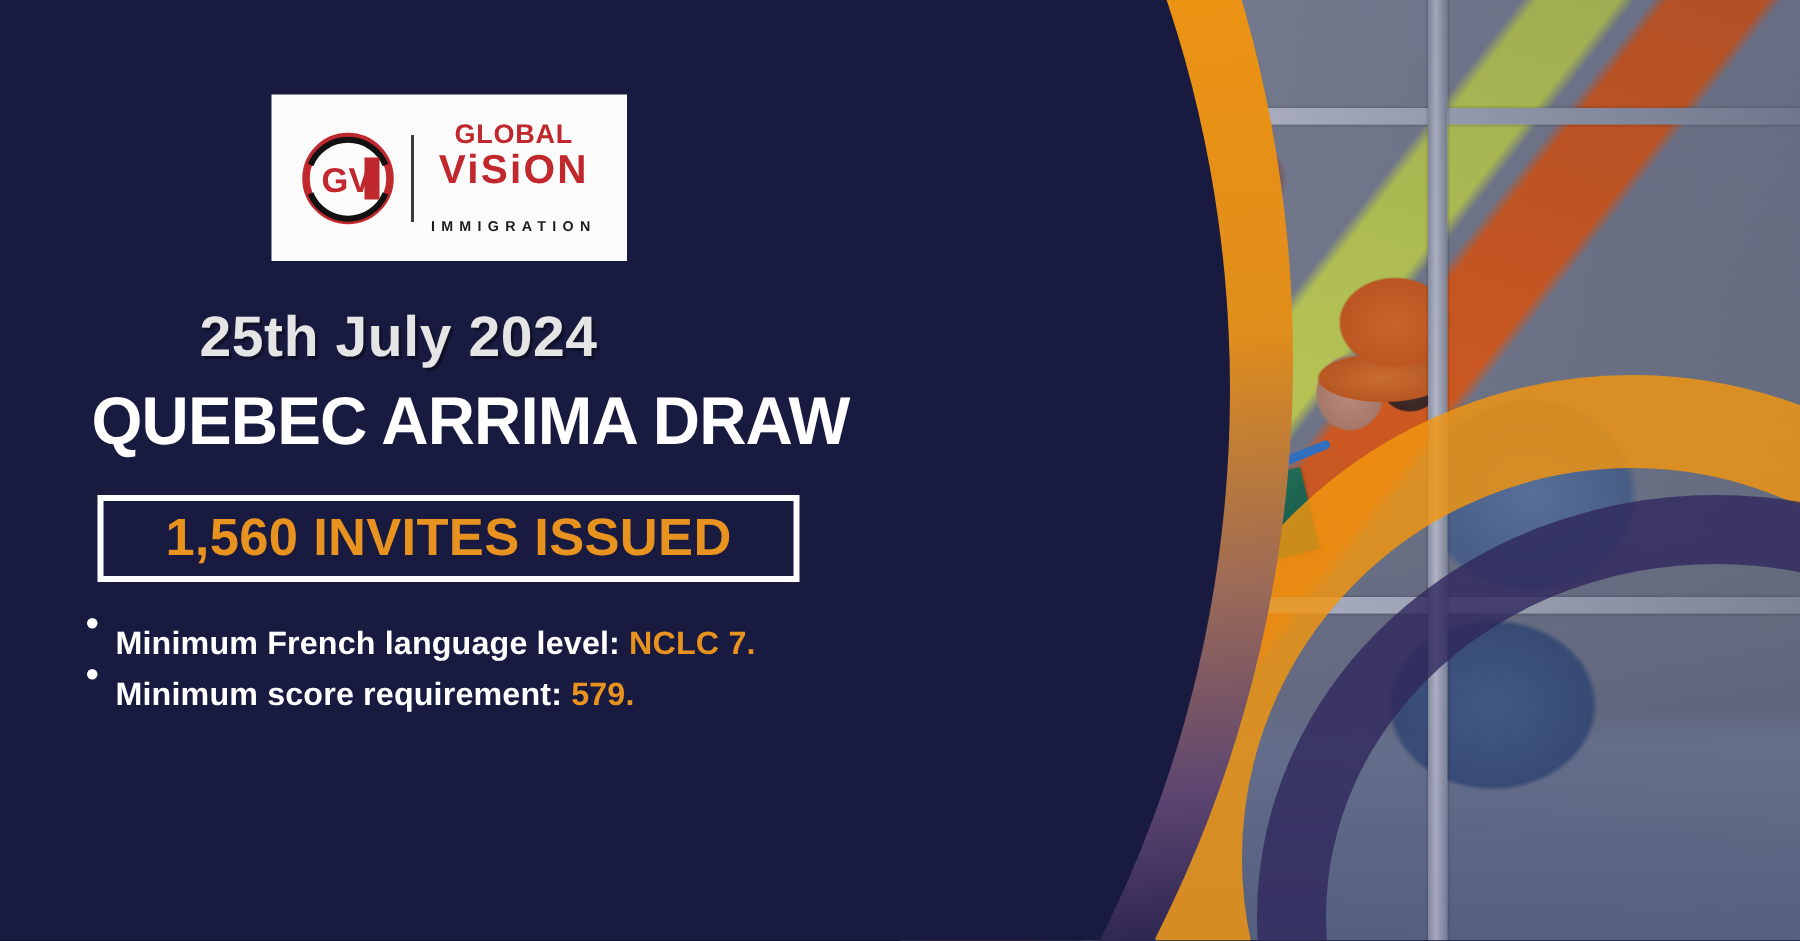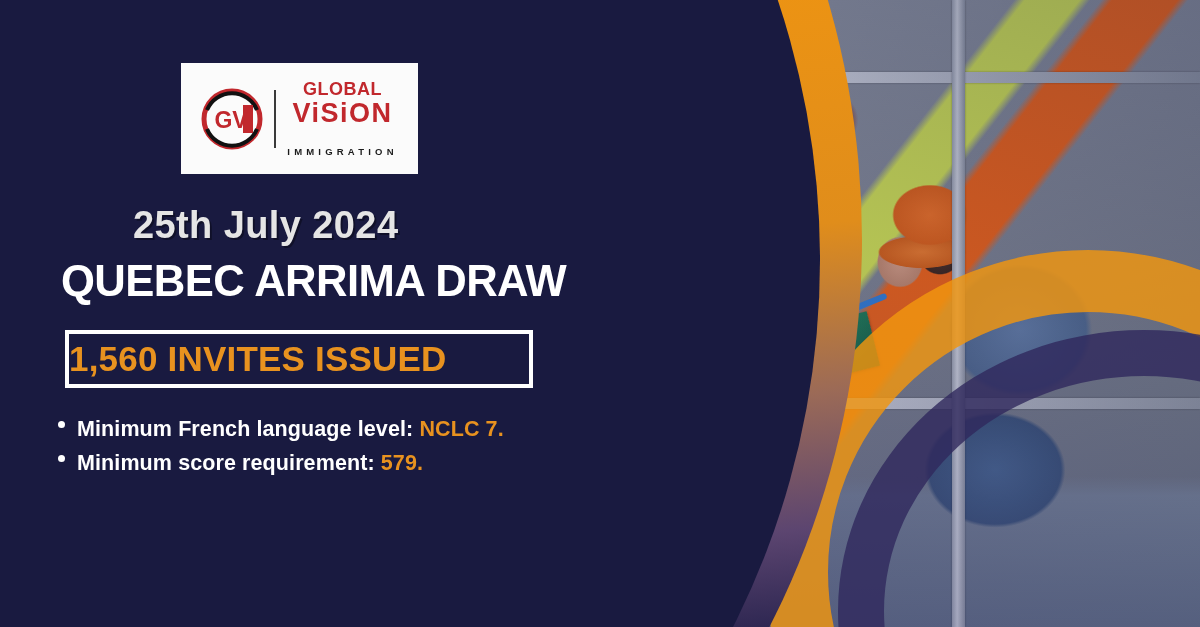--- a/index.html
+++ b/index.html
@@ -184,20 +184,21 @@
   }
 
   .invites-box {
     position: absolute;
     left: 65px; top: 330px;
     width: 468px; height: 58px;
     border: 4px solid #ffffff;
     box-sizing: border-box;
     display: flex;
     align-items: center;
+    justify-content: center;
   }
   .invites-inner {
     position: absolute;
     inset: 3px;
     border: 2px solid #191a40;
     box-sizing: border-box;
     pointer-events: none;
   }
   .invites-text {
     position: relative;
@@ -209,21 +210,21 @@
   }
 
   .bullets {
     position: absolute;
     left: 58px; top: 417px;
     margin: 0; padding: 0;
     list-style: none;
   }
   .bullets li {
     display: flex;
-    align-items: center;
+    align-items: flex-start;
     gap: 12px;
     margin-bottom: 9px;
     font-size: 21.5px;
     font-weight: 700;
     color: #ffffff;
     letter-spacing: .1px;
     white-space: nowrap;
   }
   .bullet-dot {
     width: 7px; height: 7px;

